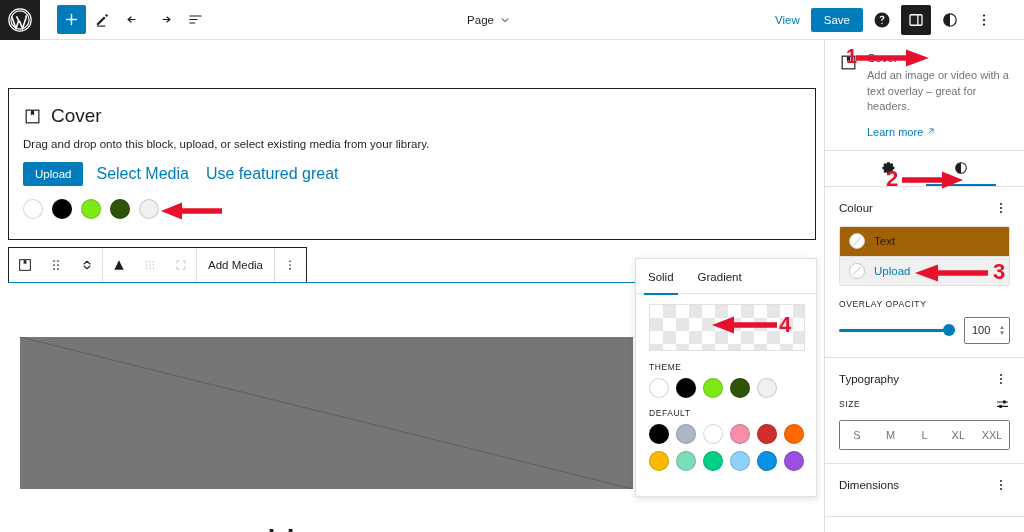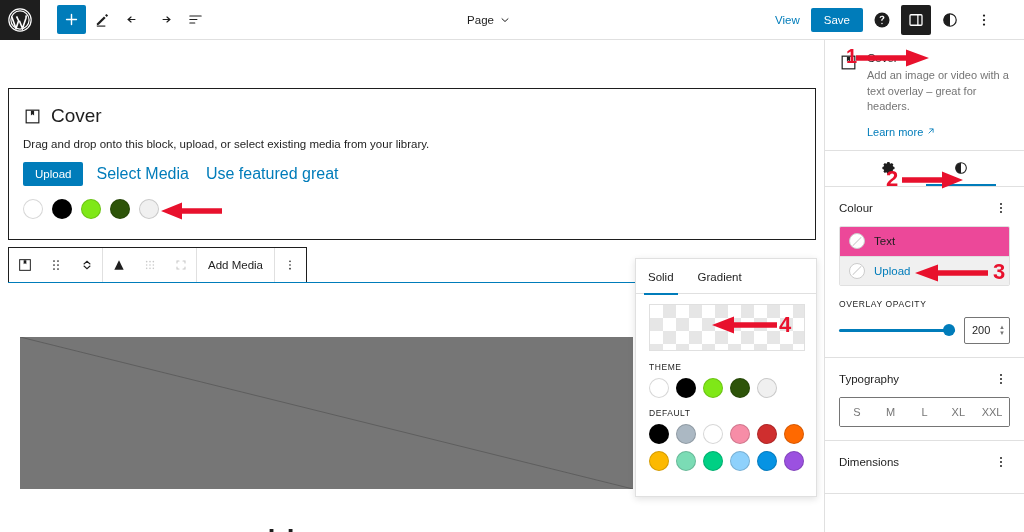--- a/index.html
+++ b/index.html
@@ -207,21 +207,21 @@
   .kebab {
     width: 18px; height: 18px; display: flex; flex-direction: column;
     align-items: center; justify-content: center; gap: 2px;
     border: none; background: none; cursor: pointer;
   }
   .kebab i { width: 2px; height: 2px; background: #1e1e1e; border-radius: 50%; display: block; }
 
   .color-list { border: 1px solid #e0e0e0; border-radius: 2px; overflow: hidden; }
   .color-item {
     height: 29px; display: flex; align-items: center; gap: 9px;
-    padding: 0 9px; font-size: 11.5px; color: #1e1e1e; cursor: pointer; background: #ec4899;
+    padding: 0 9px; font-size: 11.5px; color: #1e1e1e; cursor: pointer; background: #a16207;
   }
   .color-item + .color-item { border-top: 1px solid #e0e0e0; }
   .color-item.highlight { background: #f0f0f0; color: #007cba; }
   .ci-dot {
     width: 16px; height: 16px; border-radius: 50%; flex: 0 0 16px;
     border: 1px solid #ccc; position: relative; background: #fff;
   }
   .ci-dot::after {
     content: ""; position: absolute; left: 1px; top: 6.5px; width: 12px; height: 1px;
     background: #ccc; transform: rotate(-45deg);
@@ -546,38 +546,48 @@
       </div>
       <div style="height:13px"></div>
       <div class="field-label">OVERLAY OPACITY</div>
       <div class="opacity-row">
         <div class="slider">
           <div class="track"></div>
           <div class="fill" id="opFill" style="width: 100%;"></div>
           <div class="knob" id="opKnob" style="left: calc(100% - 12px);"></div>
         </div>
         <div class="num-input">
-          <span>200</span>
+          <span>100</span>
           <span class="spinner">
               <span>▲</span>
               <span>▼</span>
             </span>
         </div>
       </div>
     </div>
 
     <div class="sb-section">
       <div class="sec-head">
         <span class="sec-title">Typography</span>
         <button class="kebab">
           <i></i>
             <i></i>
             <i></i>
         </button>
       </div>
+      <div class="size-row">
+        <span class="field-label" style="margin:0">SIZE</span>
+        <span class="tool-icons">
+          <svg viewBox="0 0 24 24" fill="none" stroke="#1e1e1e" stroke-width="1.8" stroke-linecap="round">
+            <path d="M4 8h16M4 15h16"></path>
+              <circle cx="15" cy="8" r="1.8" fill="#1e1e1e"></circle>
+              <circle cx="9" cy="15" r="1.8" fill="#1e1e1e"></circle>
+          </svg>
+        </span>
+      </div>
       <div class="seg-group" id="sizeGroup">
           <button class="seg">S</button>
           <button class="seg">M</button>
           <button class="seg">L</button>
           <button class="seg">XL</button>
           <button class="seg">XXL</button>
         </div>
     </div>
 
     <div class="sb-section">

